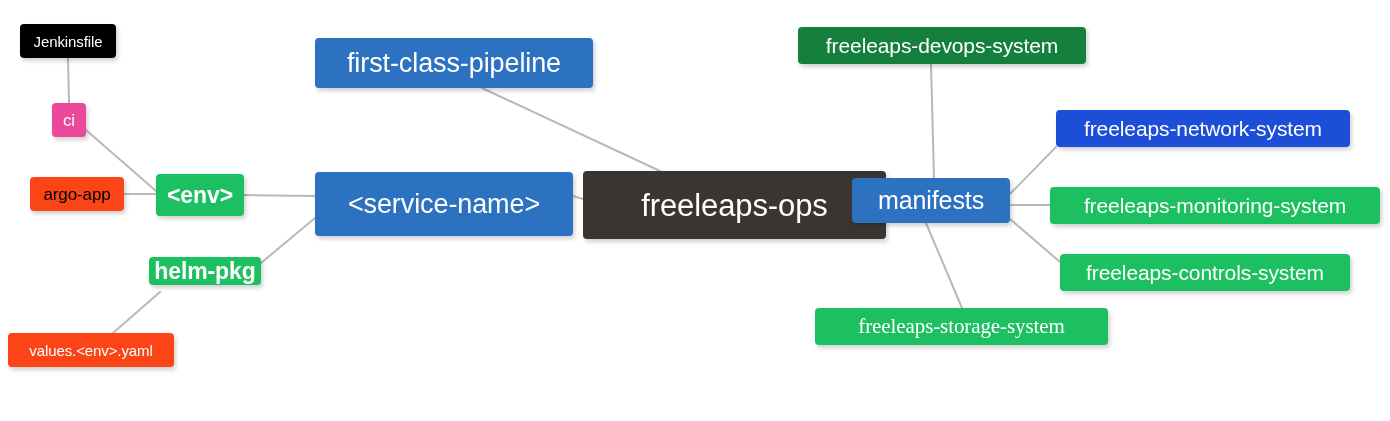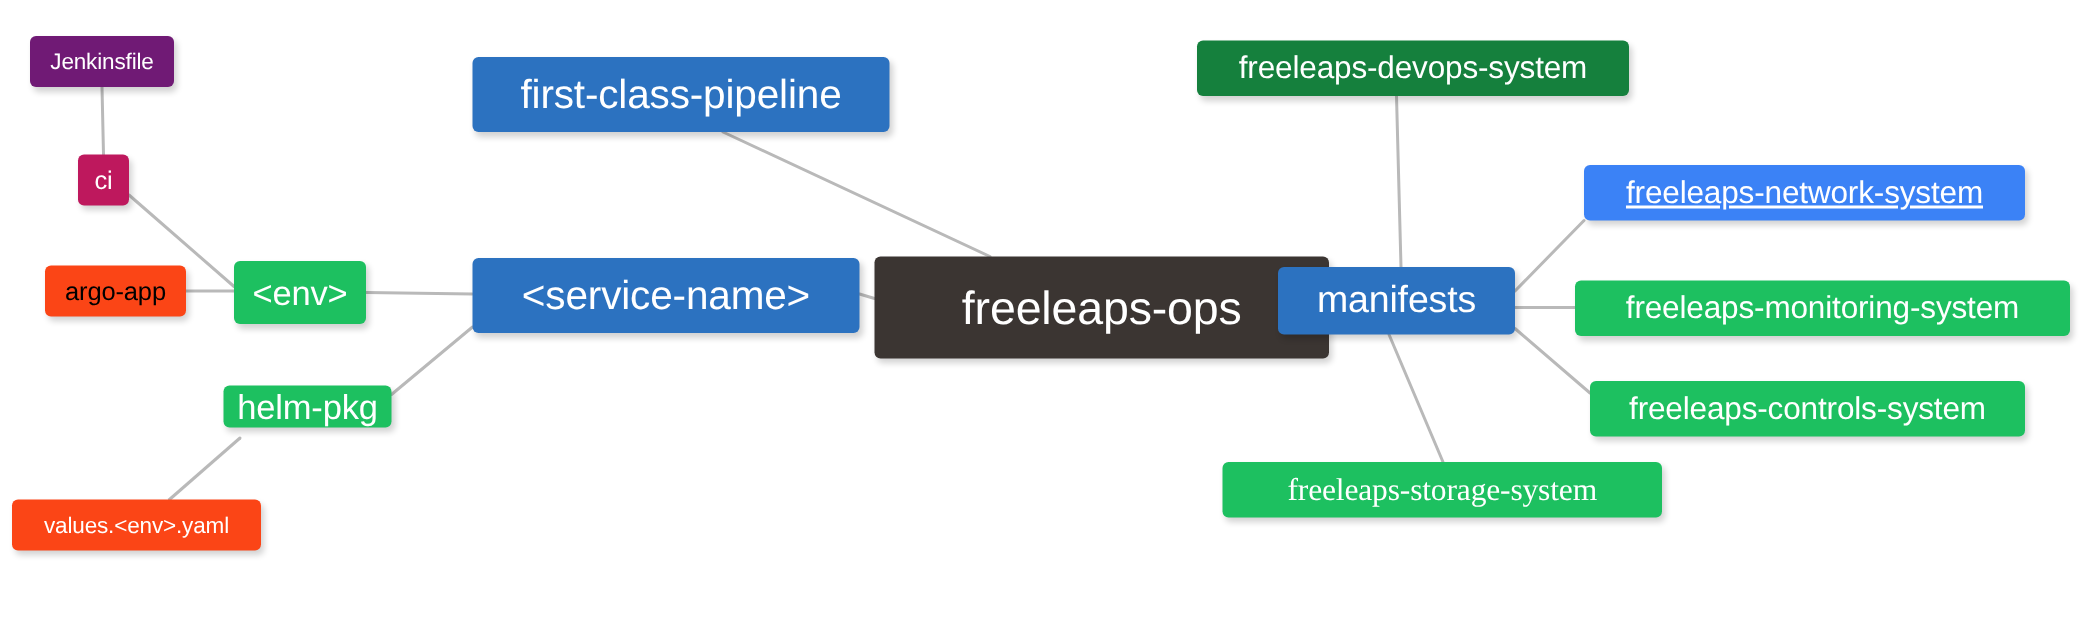--- a/index.html
+++ b/index.html
@@ -59,20 +59,21 @@
     background: #2c72c0;
     font-size: 25px;
   }
   .n-green {
     background: #1dc060;
     font-size: 21px;
   }
   .n-green-md {
     background: #1dc060;
     font-size: 23px;
+    font-weight: bold;
   }
   .n-red {
     background: #fb4516;
     font-size: 17px;
   }
   .n-red-sm {
     background: #fb4516;
     font-size: 15px;
   }
   .n-orange {
@@ -95,25 +96,25 @@
       <line x1="573" y1="196" x2="583" y2="199" class="edge" stroke="#b9b9b9"></line>
       <line x1="482" y1="88" x2="660" y2="171" class="edge" stroke="#b9b9b9"></line>
       <line x1="843" y1="201" x2="852" y2="201" class="edge" stroke="#b9b9b9"></line>
       <line x1="934" y1="178" x2="931" y2="64" class="edge" stroke="#b9b9b9"></line>
       <line x1="1010" y1="194" x2="1056" y2="147" class="edge" stroke="#b9b9b9"></line>
       <line x1="1010" y1="205" x2="1050" y2="205" class="edge" stroke="#b9b9b9"></line>
       <line x1="1010" y1="219" x2="1060" y2="262" class="edge" stroke="#b9b9b9"></line>
       <line x1="926" y1="223" x2="962" y2="308" class="edge" stroke="#b9b9b9"></line>
     </svg>
 
-  <div class="node n-orange" style="left: 20px; top: 24px; width: 96px; height: 34px; background: #701a75; color: rgb(255, 255, 255);">
+  <div class="node n-orange" style="left: 20px; top: 24px; width: 96px; height: 34px; background: #000000; color: rgb(255, 255, 255);">
       <span>Jenkinsfile</span>
     </div>
 
-  <div class="node n-red" style="left: 52px; top: 103px; width: 34px; height: 34px; background: #be185d; color: rgb(255, 255, 255);">
+  <div class="node n-red" style="left: 52px; top: 103px; width: 34px; height: 34px; background: #ec4899; color: rgb(255, 255, 255);">
       <span>ci</span>
     </div>
 
   <div class="node n-red" style="left: 30px; top: 177px; width: 94px; height: 34px; background: rgb(251, 69, 22); color: #000000;">
       <span>argo-app</span>
     </div>
 
   <div class="node n-green-md" style="left: 156px; top: 174px; width: 88px; height: 42px; background: rgb(29, 192, 96); color: rgb(255, 255, 255);">
       <span>&lt;env&gt;</span>
     </div>
@@ -123,37 +124,37 @@
     </div>
 
   <div class="node n-red-sm" style="left: 8px; top: 333px; width: 166px; height: 34px; background: rgb(251, 69, 22); color: rgb(255, 255, 255);">
       <span>values.&lt;env&gt;.yaml</span>
     </div>
 
   <div class="node n-blue" style="left: 315px; top: 38px; width: 278px; height: 50px; background: rgb(44, 114, 192); color: rgb(255, 255, 255);">
       <span>first-class-pipeline</span>
     </div>
 
-  <div class="node n-blue" style="left: 315px; top: 172px; width: 258px; height: 50px; background: rgb(44, 114, 192); color: rgb(255, 255, 255);">
+  <div class="node n-blue" style="left: 315px; top: 172px; width: 258px; height: 64px; background: rgb(44, 114, 192); color: rgb(255, 255, 255);">
       <span>&lt;service-name&gt;</span>
     </div>
 
   <div class="node n-root" style="left: 583px; top: 171px; width: 303px; height: 68px; background: rgb(59, 53, 50); color: rgb(255, 255, 255);">
       <span>freeleaps-ops</span>
     </div>
 
   <div class="node n-blue-sm" style="left: 852px; top: 178px; width: 158px; height: 45px; background: rgb(44, 114, 192); color: rgb(255, 255, 255);">
       <span>manifests</span>
     </div>
 
   <div class="node n-green" style="left: 798px; top: 27px; width: 288px; height: 37px; background: #15803d; color: rgb(255, 255, 255);">
       <span>freeleaps-devops-system</span>
     </div>
 
-  <div class="node n-green" style="left: 1056px; top: 110px; width: 294px; height: 37px; background: #3b82f6; color: rgb(255, 255, 255); text-decoration: underline;">
+  <div class="node n-green" style="left: 1056px; top: 110px; width: 294px; height: 37px; background: #1d4ed8; color: rgb(255, 255, 255);">
       <span>freeleaps-network-system</span>
     </div>
 
   <div class="node n-green" style="left: 1050px; top: 187px; width: 330px; height: 37px; background: rgb(29, 192, 96); color: rgb(255, 255, 255); justify-content: center;">
       <span>freeleaps-monitoring-system</span>
     </div>
 
   <div class="node n-green" style="left: 1060px; top: 254px; width: 290px; height: 37px; background: rgb(29, 192, 96); color: rgb(255, 255, 255);">
       <span>freeleaps-controls-system</span>
     </div>

